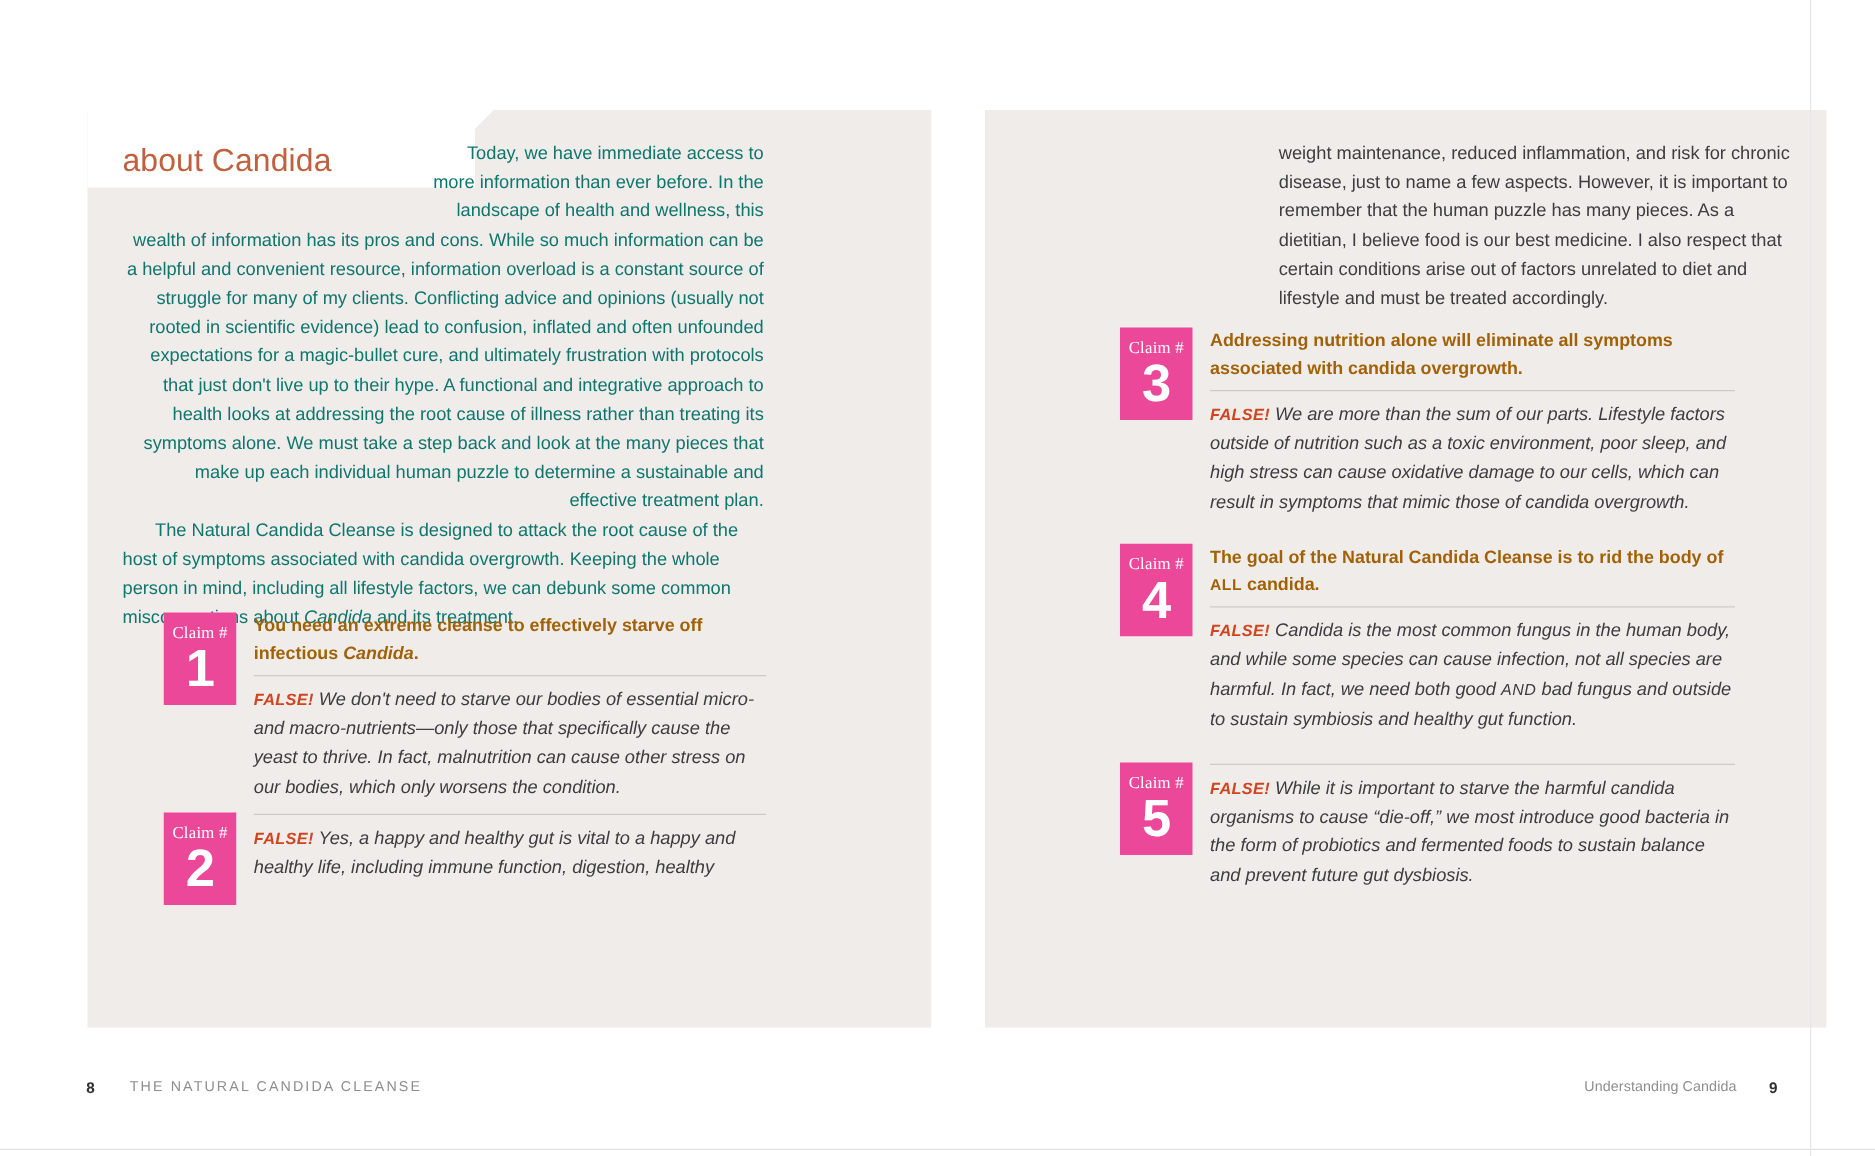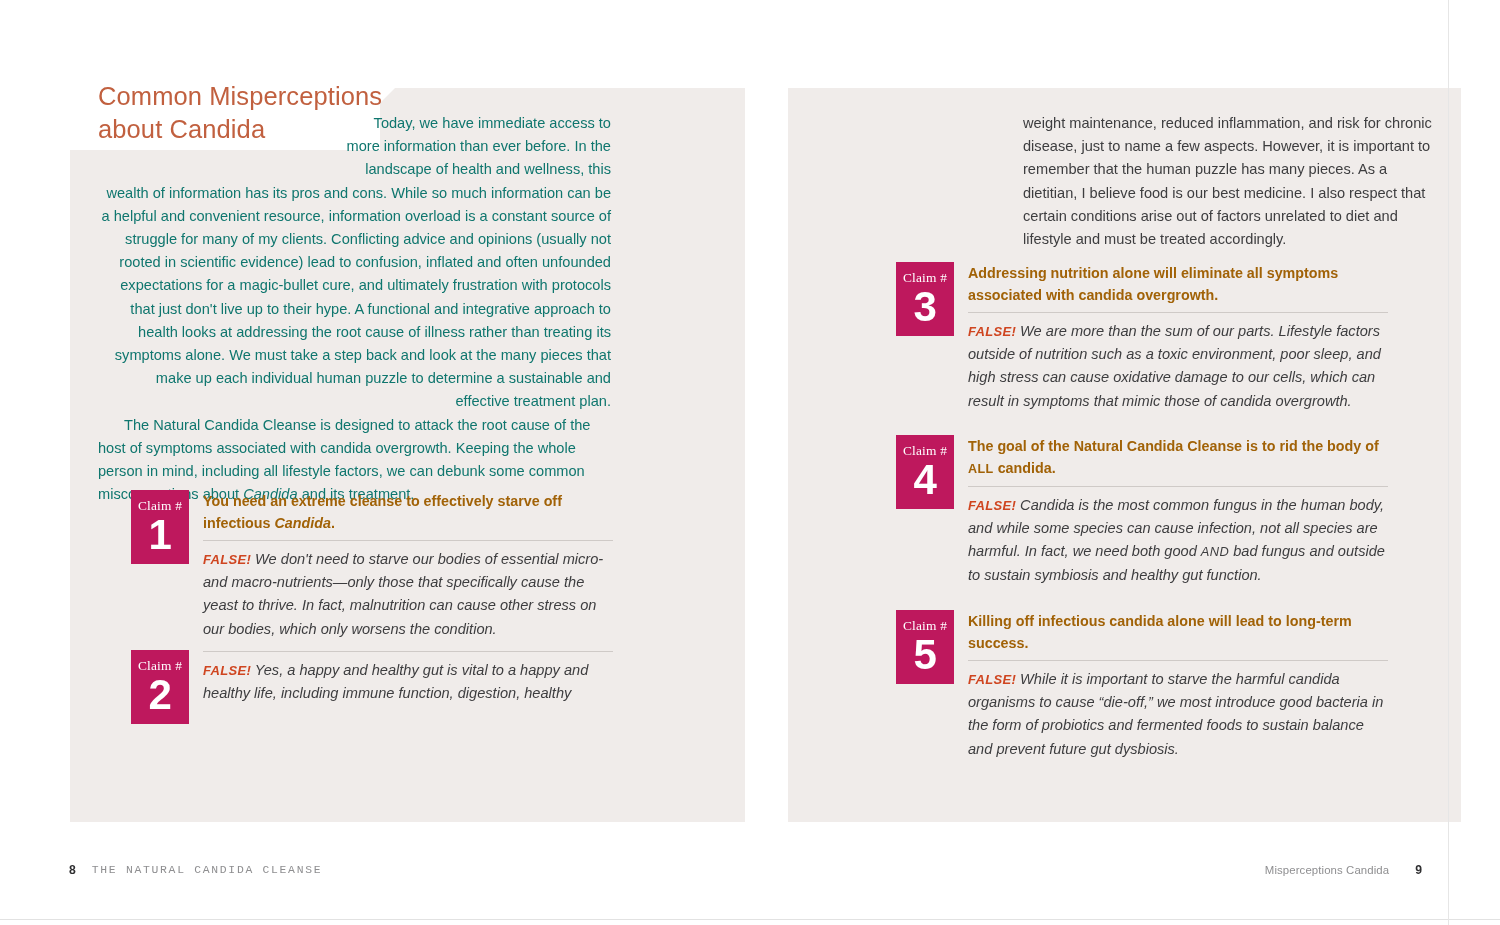--- a/index.html
+++ b/index.html
@@ -143,21 +143,21 @@
   .claim {
     position: absolute;
     display: flex;
     align-items: flex-start;
     z-index: 3;
   }
   .claim-badge {
     flex: 0 0 auto;
     width: 58px;
     height: 74px;
-    background: #be185d;
+    background: #ec4899;
     color: #ffffff;
     text-align: center;
     position: relative;
   }
   .claim-badge .claim-word {
     display: block;
     font-family: "Liberation Serif", serif;
     font-size: 13.4px;
     line-height: 1;
     padding-top: 9px;
@@ -221,43 +221,42 @@
     z-index: 3;
   }
   .folio-left { left: 69px; }
   .folio-right { right: 78px; }
   .folio .num {
     font-weight: bold;
     color: #2f2f31;
     font-size: 12.2px;
   }
   .folio-left .label {
-    margin-left: 16px;
+    margin-left: 28px;
     letter-spacing: 1.7px;
     text-transform: uppercase;
-    font-family: Liberation Mono, monospace;
   }
   .folio-right .label {
     margin-right: 26px;
     letter-spacing: 0.1px;
   }
 </style>
 </head>
 <body>
 
 <div class="spread">
 
   <div class="page-left">
 
     <div class="tint-left"></div>
     <div class="notch"></div>
     <div class="notch-diag"></div>
 
     <h1 class="heading">
-      <span>Common Misperceptions</span><br>
+      <br>
       <span>about Candida</span>
     </h1>
 
     <div class="col-left">
       <div class="notch-float"></div>
       <p class="para first">Today, we have immediate access to more information than ever before. In the landscape of health and wellness, this wealth of information has its pros and cons. While so much information can be a helpful and convenient resource, information overload is a constant source of struggle for many of my clients. Conflicting advice and opinions (usually not rooted in scientific evidence) lead to confusion, inflated and often unfounded expectations for a magic-bullet cure, and ultimately frustration with protocols that just don't live up to their hype. A functional and integrative approach to health looks at addressing the root cause of illness rather than treating its symptoms alone. We must take a step back and look at the many pieces that make up each individual human puzzle to determine a sustainable and effective treatment plan.</p>
       <p class="para indent"><span>The Natural Candida Cleanse is designed to attack the root cause of the host of symptoms associated with candida overgrowth. Keeping the whole person in mind, including all lifestyle factors, we can debunk some common misconceptions about </span><span class="it">Candida</span><span> and its treatment.</span></p>
     </div>
 
     <div class="claim" id="claim-1">
@@ -321,27 +320,26 @@
       <div class="claim-false"><span class="flag">FALSE!</span><span> Candida is the most common fungus in the human body, and while some species can cause infection, not all species are harmful. In fact, we need both good </span><span class="smallcaps">AND</span><span> bad fungus and outside to sustain symbiosis and healthy gut function.</span></div>
     </div>
   </div>
 
   <div class="claim" id="claim-5">
     <div class="claim-badge">
       <span class="claim-word">Claim #</span>
       <span class="claim-num">5</span>
     </div>
     <div class="claim-body">
-      <div class="claim-title">Killing off infectious candida alone will lead to long-term success.</div>
       <div class="claim-rule"></div>
       <div class="claim-false"><span class="flag">FALSE!</span><span> While it is important to starve the harmful candida organisms to cause “die-off,” we most introduce good bacteria in the form of probiotics and fermented foods to sustain balance and prevent future gut dysbiosis.</span></div>
     </div>
   </div>
 
   <div class="folio folio-right">
-    <span class="label">Misperceptions Candida</span>
+    <span class="label">Understanding Candida</span>
     <span class="num">9</span>
   </div>
 
   <div class="page-edge-bottom"></div>
   <div class="page-edge-right"></div>
 
 </div>
 
 </body></html>

